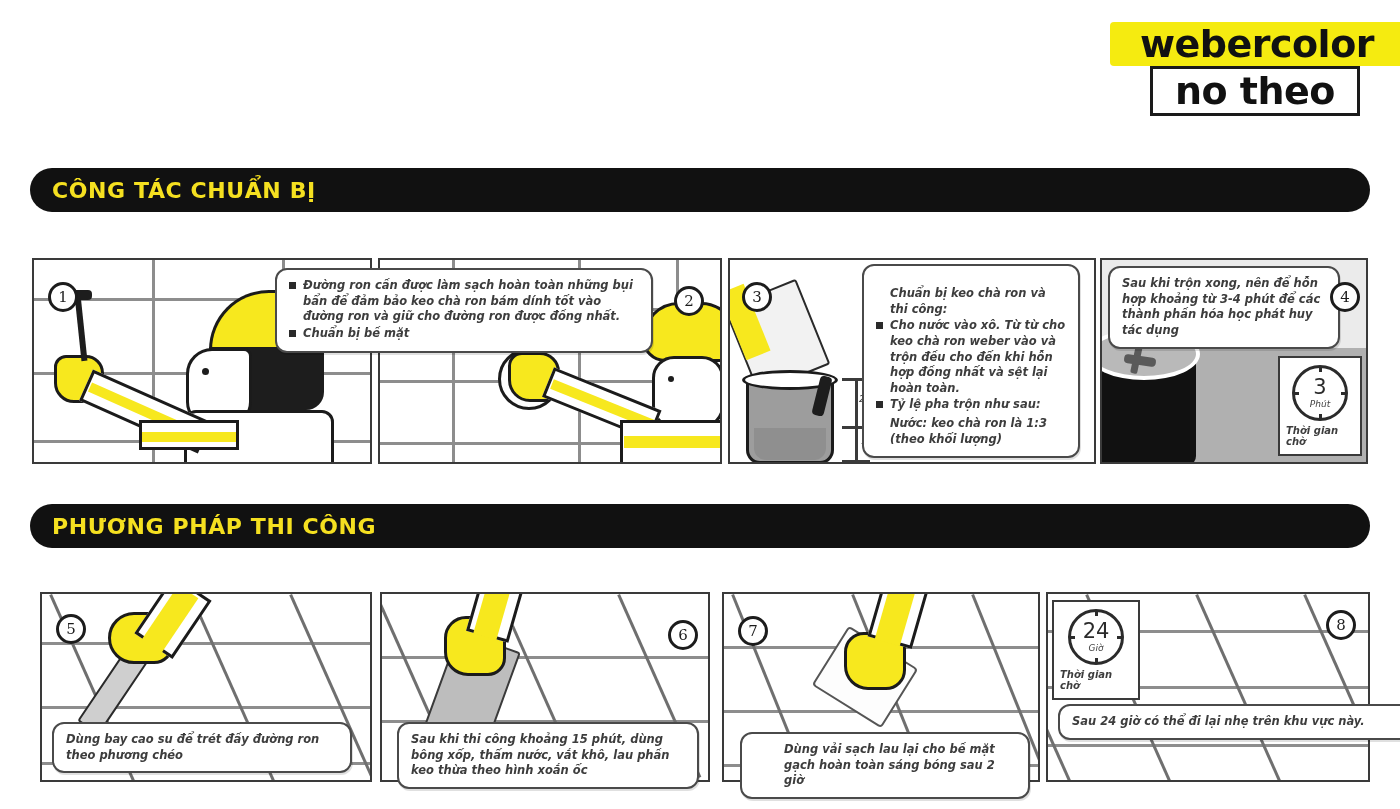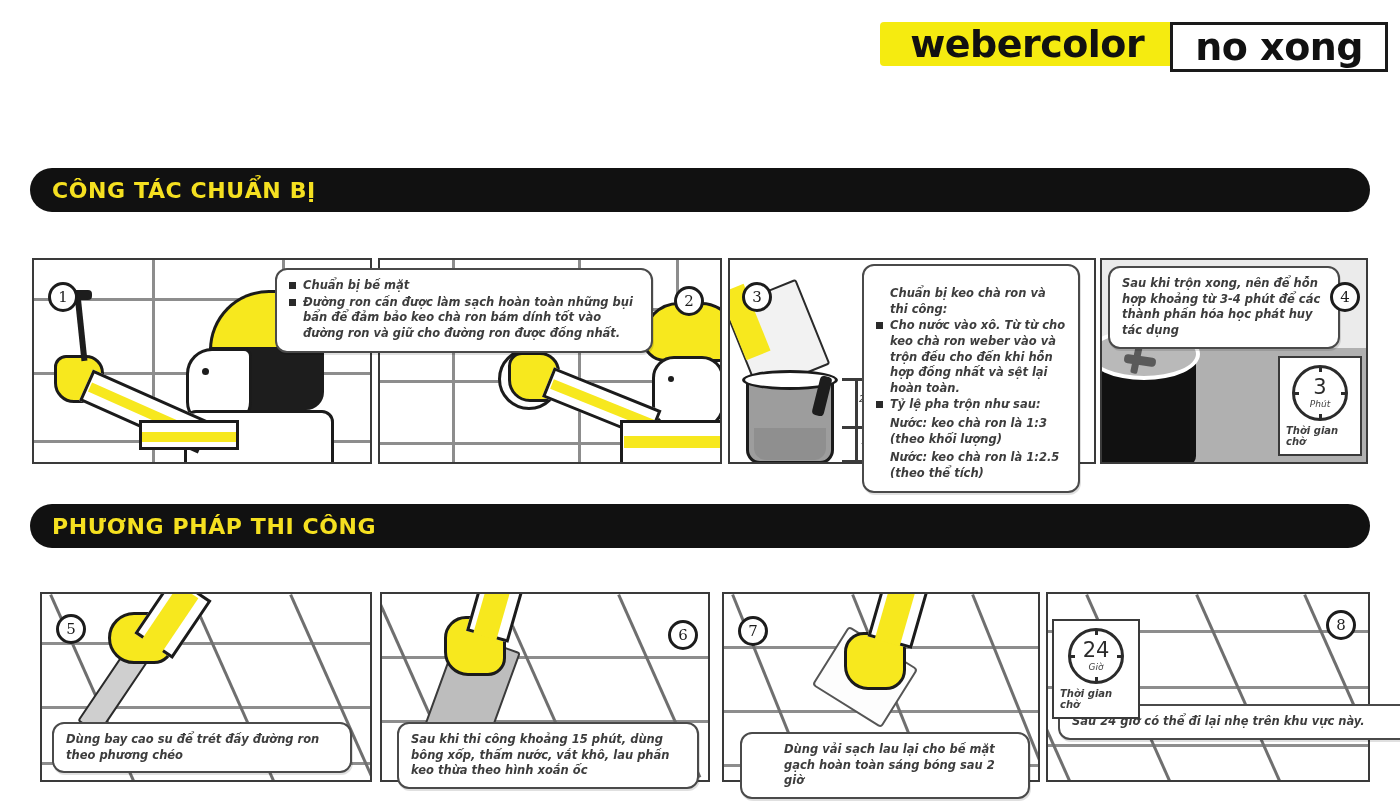--- a/index.html
+++ b/index.html
@@ -13,22 +13,22 @@
 
   
   .header { position: absolute; left: 0; top: 0; width: 1400px; height: 110px; }
   .page-title {
     position: absolute; left: 22px; top: 28px;
     font-size: 40px; font-weight: bold;
     color: #5c5248; letter-spacing: 0.5px;
     font-family: "DejaVu Sans", sans-serif;
   }
   .logo-wrap {
-    position: absolute; right: 12px; top: 22px;
-    display: flex; align-items: flex-start; height: 62px;
+    position: absolute; right: 0px; top: 22px;
+    display: flex; align-items: center; height: 62px; flex-direction: column;
   }
   .logo-yellow {
     background: #f5eb10;
     display: flex; align-items: center; justify-content: center;
     padding: 0 26px 0 30px;
     border-radius: 4px 0 0 4px;
   }
   .logo-yellow span {
     font-size: 38px; font-weight: bold; color: #111;
     letter-spacing: -0.5px;
@@ -172,21 +172,21 @@
 </style>
 </head>
 <body>
 
 <div class="header">
   <div class="logo-wrap">
     <div class="logo-yellow">
       <span>webercolor</span>
     </div>
     <div class="logo-white">
-      <span>no xong</span>
+      <span>no theo</span>
     </div>
   </div>
 </div>
 
 <div class="section-bar" id="bar-prep">
   <div class="label">CÔNG TÁC CHUẨN BỊ</div>
 </div>
 
 <div class="panel" style="left:32px; top:258px; width:340px; height:206px;">
   <div class="tilewall">
@@ -229,22 +229,22 @@
   <div class="glove" style="left:128px; top:92px; width:52px; height:50px; border-radius:14px 20px 16px 22px;"></div>
   <div class="sleeve" style="left:168px; top:106px; width:116px; height:32px; transform:rotate(22deg); transform-origin:0 50%;"></div>
   <div class="yellowstripe" style="left:172px; top:119px; width:110px; height:10px; transform:rotate(22deg); transform-origin:0 50%;"></div>
   <div class="sleeve" style="left:240px; top:160px; width:104px; height:46px;"></div>
   <div class="yellowstripe" style="left:244px; top:176px; width:100px; height:12px;"></div>
   <div class="badge" style="left:294px; top:26px;">2</div>
 </div>
 
 <div class="callout" style="left:275px; top:268px; width:378px;">
   <ul>
+    <li>Đường ron cần được làm sạch hoàn toàn những bụi bẩn để đảm bảo keo chà ron bám dính tốt vào đường ron và giữ cho đường ron được đồng nhất.</li>
     <li>Chuẩn bị bề mặt</li>
-    <li>Đường ron cần được làm sạch hoàn toàn những bụi bẩn để đảm bảo keo chà ron bám dính tốt vào đường ron và giữ cho đường ron được đồng nhất.</li>
   </ul>
 </div>
 
 <div class="panel" style="left:728px; top:258px; width:368px; height:206px;">
   <div class="tilewall"></div>
 
   <div class="packet" style="left:8px; top:30px; width:78px; height:92px; transform:rotate(-22deg); border-radius:3px;"></div>
   <div class="yellowstripe" style="left:2px; top:26px; width:26px; height:72px; transform:rotate(-22deg);"></div>
 
   <div class="bucket" style="left:16px; top:118px; width:88px; height:86px;"></div>
@@ -261,21 +261,20 @@
   <div class="measure-lbl" style="left:131px; top:176px;">1</div>
   <div class="badge" style="left:12px; top:22px;">3</div>
 </div>
 
 <div class="callout" style="left:862px; top:264px; width:218px;">
   <ul>
     <li class="nob">Chuẩn bị keo chà ron và thi công:</li>
     <li>Cho nước vào xô. Từ từ cho keo chà ron weber vào và trộn đều cho đến khi hỗn hợp đồng nhất và sệt lại hoàn toàn.</li>
     <li>Tỷ lệ pha trộn như sau:</li>
     <li class="nob" style="margin-top:3px;">Nước: keo chà ron là 1:3 (theo khối lượng)</li>
-    <li class="nob" style="margin-top:3px;">Nước: keo chà ron là 1:2.5 (theo thể tích)</li>
   </ul>
 </div>
 
 <div class="panel" style="left:1100px; top:258px; width:268px; height:206px;">
   <div class="grey-block" style="left:0; top:0; width:268px; height:88px; background:#ebebeb;"></div>
   <div class="grey-block" style="left:0; top:88px; width:268px; height:118px; background:#b0b0b0;"></div>
   <div class="mix-tub" style="left:-8px; top:84px; width:102px; height:122px;"></div>
   <div class="mix-top" style="left:-14px; top:68px; width:112px; height:52px;"></div>
   <div class="paddle" style="left:34px; top:56px; width:7px; height:58px; transform:rotate(12deg);"></div>
   <div class="paddle" style="left:22px; top:96px; width:32px; height:9px; border-radius:4px; transform:rotate(8deg);"></div>
@@ -363,21 +362,21 @@
   <div class="tilewall">
     <div class="tline h" style="top:36px;"></div>
     <div class="tline h" style="top:92px;"></div>
     <div class="tline h" style="top:150px;"></div>
     <div class="tdiag" style="left:40px; top:0px; width:205px; transform:rotate(66deg);"></div>
     <div class="tdiag" style="left:150px; top:0px; width:205px; transform:rotate(66deg);"></div>
     <div class="tdiag" style="left:258px; top:0px; width:205px; transform:rotate(66deg);"></div>
     <div class="tdiag" style="left:-60px; top:0px; width:205px; transform:rotate(66deg);"></div>
   </div>
   <div class="badge" style="left:278px; top:16px;">8</div>
-  <div class="timer-box" style="left:4px; top:6px; width:88px; height:100px;margin-top:19px;">
+  <div class="timer-box" style="left:4px; top:6px; width:88px; height:100px;">
     <div class="clock">
       <div class="tickL"></div>
         <div class="tickR"></div>
       <div class="num">24</div>
       <div class="unit">Giờ</div>
     </div>
     <div class="timer-cap">Thời gian chờ</div>
   </div>
 </div>
 

